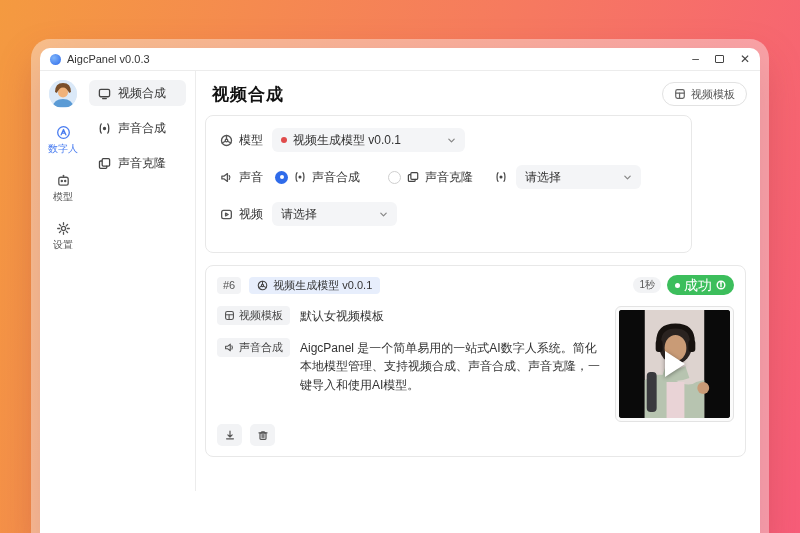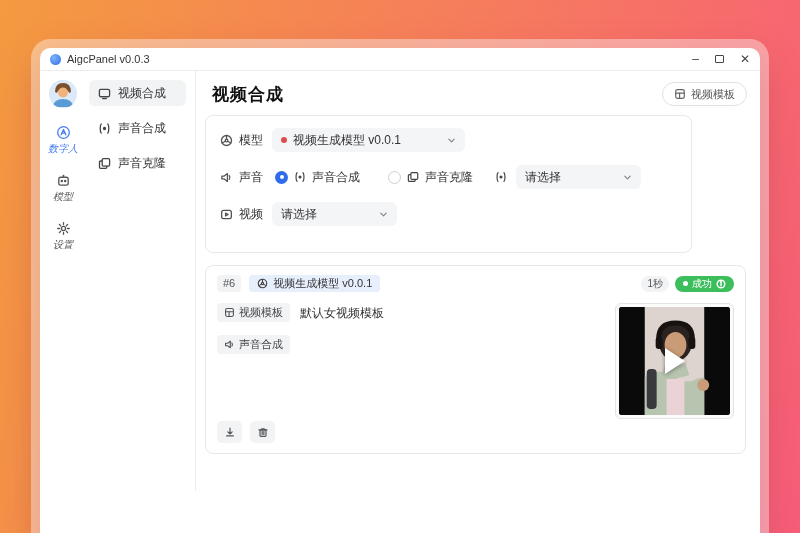--- a/index.html
+++ b/index.html
@@ -20,21 +20,21 @@
   .logo { width:11px; height:11px; border-radius:50%; background:radial-gradient(circle at 35% 35%,#7db4fb,#2f6bea); }
   .titlebar .title { font-size:11px; color:#333; margin-left:6px; }
   .win-controls { margin-left:auto; display:flex; align-items:center; gap:16px; color:#444; }
   .wc { font-size:12px; line-height:1; cursor:default; }
   .wc-max { width:9px; height:8px; border:1.2px solid #444; border-radius:1px; }
   
   .frame { display:flex; height:420px; }
   
   .rail { width:46px; display:flex; flex-direction:column; align-items:center; padding-top:9px; flex-shrink:0; }
   .avatar { width:28px; height:28px; border-radius:50%; overflow:hidden; background:#dbe9f8; }
-  .rail-item { margin-top:17px; display:flex; flex-direction:column; align-items:center; gap:2px; color:#555; cursor:pointer;font-style:italic; }
+  .rail-item { margin-top:17px; display:flex; flex-direction:column; align-items:center; gap:2px; color:#555; cursor:pointer; }
   .rail-item .ri-label { font-size:10px; }
   .rail-item svg { width:15px; height:15px; stroke:#555; }
   .rail-item.active { color:#4a7df0; }
   .rail-item.active svg { stroke:#4a7df0; }
   
   .submenu { width:110px; border-right:1px solid #ececec; padding:9px 9px 0 3px; flex-shrink:0; }
   .sm-item { height:26px; border-radius:6px; display:flex; align-items:center; gap:7px; padding:0 9px; font-size:12px; color:#333; margin-bottom:9px; cursor:pointer; }
   .sm-item.active { background:#f2f3f5; }
   .sm-item svg { width:13px; height:13px; stroke:#444; flex-shrink:0; }
   
@@ -59,21 +59,21 @@
   .opt-ic { width:12px; height:12px; stroke:#444; }
   .submit-btn { margin-top:2px; height:26px; padding:0 14px; background:#3d6deb; color:#fff; font-size:12px; border:none; border-radius:6px; cursor:pointer; letter-spacing:1px; }
   
   .card { margin-top:12px; width:541px; border:1px solid #e8e8e8; border-radius:8px; padding:9px 11px 10px; }
   .card-head { display:flex; align-items:center; gap:8px; }
   .pill { background:#f2f3f5; border-radius:4px; font-size:11px; color:#555; padding:3px 6px; line-height:1; }
   .pill-model { background:#e7eefc; border-radius:4px; font-size:11px; color:#333; padding:3px 8px; display:flex; align-items:center; gap:5px; line-height:1; }
   .pill-model svg { width:11px; height:11px; stroke:#444; }
   .head-right { margin-left:auto; display:flex; align-items:center; gap:6px;text-align:right; }
   .pill-time { background:#f2f3f5; border-radius:9px; font-size:10px; color:#555; padding:3px 6px; line-height:1; }
-  .pill-ok { background:#3cbe5c; border-radius:10px; font-size:10px; color:#fff; padding:3px 8px; display:flex; align-items:center; gap:4px; line-height:1; }
+  .pill-ok { background:#3cbe5c; border-radius:10px; font-size:14px; color:#fff; padding:3px 8px; display:flex; align-items:center; gap:4px; line-height:1; }
   .pill-ok .wdot { width:5px; height:5px; border-radius:50%; background:#fff; }
   .pill-ok svg { width:10px; height:10px; stroke:#fff; }
   .card-body { display:flex; margin-top:11px; }
   .cb-left { flex:1; padding-right:12px; }
   .cb-row { display:flex; align-items:flex-start; gap:10px; margin-bottom:12px; }
   .tag { background:#f2f3f5; border-radius:4px; font-size:11px; color:#444; padding:3px 7px; display:flex; align-items:center; gap:4px; line-height:1.2; flex-shrink:0; }
   .tag svg { width:11px; height:11px; stroke:#555; }
   .cb-val { font-size:12px; color:#333; line-height:1.55; padding-top:1px; max-width:318px; }
   .thumb { width:119px; height:116px; border:1px solid #e3e3e3; border-radius:6px; background:#fbfbfb; padding:3px; flex-shrink:0; cursor:pointer; }
   .thumb-inner { position:relative; width:100%; height:100%; background:#000; border-radius:3px; overflow:hidden; }
@@ -270,20 +270,21 @@
               <span class="cb-val">默认女视频模板</span>
             </div>
             <div class="cb-row">
               <span class="tag">
                 <svg viewBox="0 0 14 14">
                     <path d="M2 5.5 h2.5 L8 2.8 v8.4 L4.5 8.5 H2 z"></path>
                     <path d="M10 5 q1.5 2 0 4"></path>
                   </svg>
                 <span>声音合成</span>
               </span>
+              <span class="cb-val">AigcPanel 是一个简单易用的一站式AI数字人系统。简化本地模型管理、支持视频合成、声音合成、声音克隆，一键导入和使用AI模型。</span>
             </div>
           </div>
           <div class="thumb">
             <div class="thumb-inner">
               <svg class="photo" viewBox="0 0 112 108" preserveAspectRatio="none">
                 <rect x="0" y="0" width="112" height="108" fill="#0a0a0a" stroke="none"></rect>
                 <rect x="26" y="0" width="60" height="108" fill="#ddd3cf" stroke="none"></rect>
                 <path d="M26 70 q12-8 22-4 l8 4 q14 8 22 2 l8-2 v38 h-60 z" fill="#b7c4b0" stroke="none"></path>
                 <rect x="48" y="72" width="18" height="36" fill="#e9d3d6" stroke="none"></rect>
                 <ellipse cx="57" cy="34" rx="17" ry="20" fill="#2a2320" stroke="none"></ellipse>

